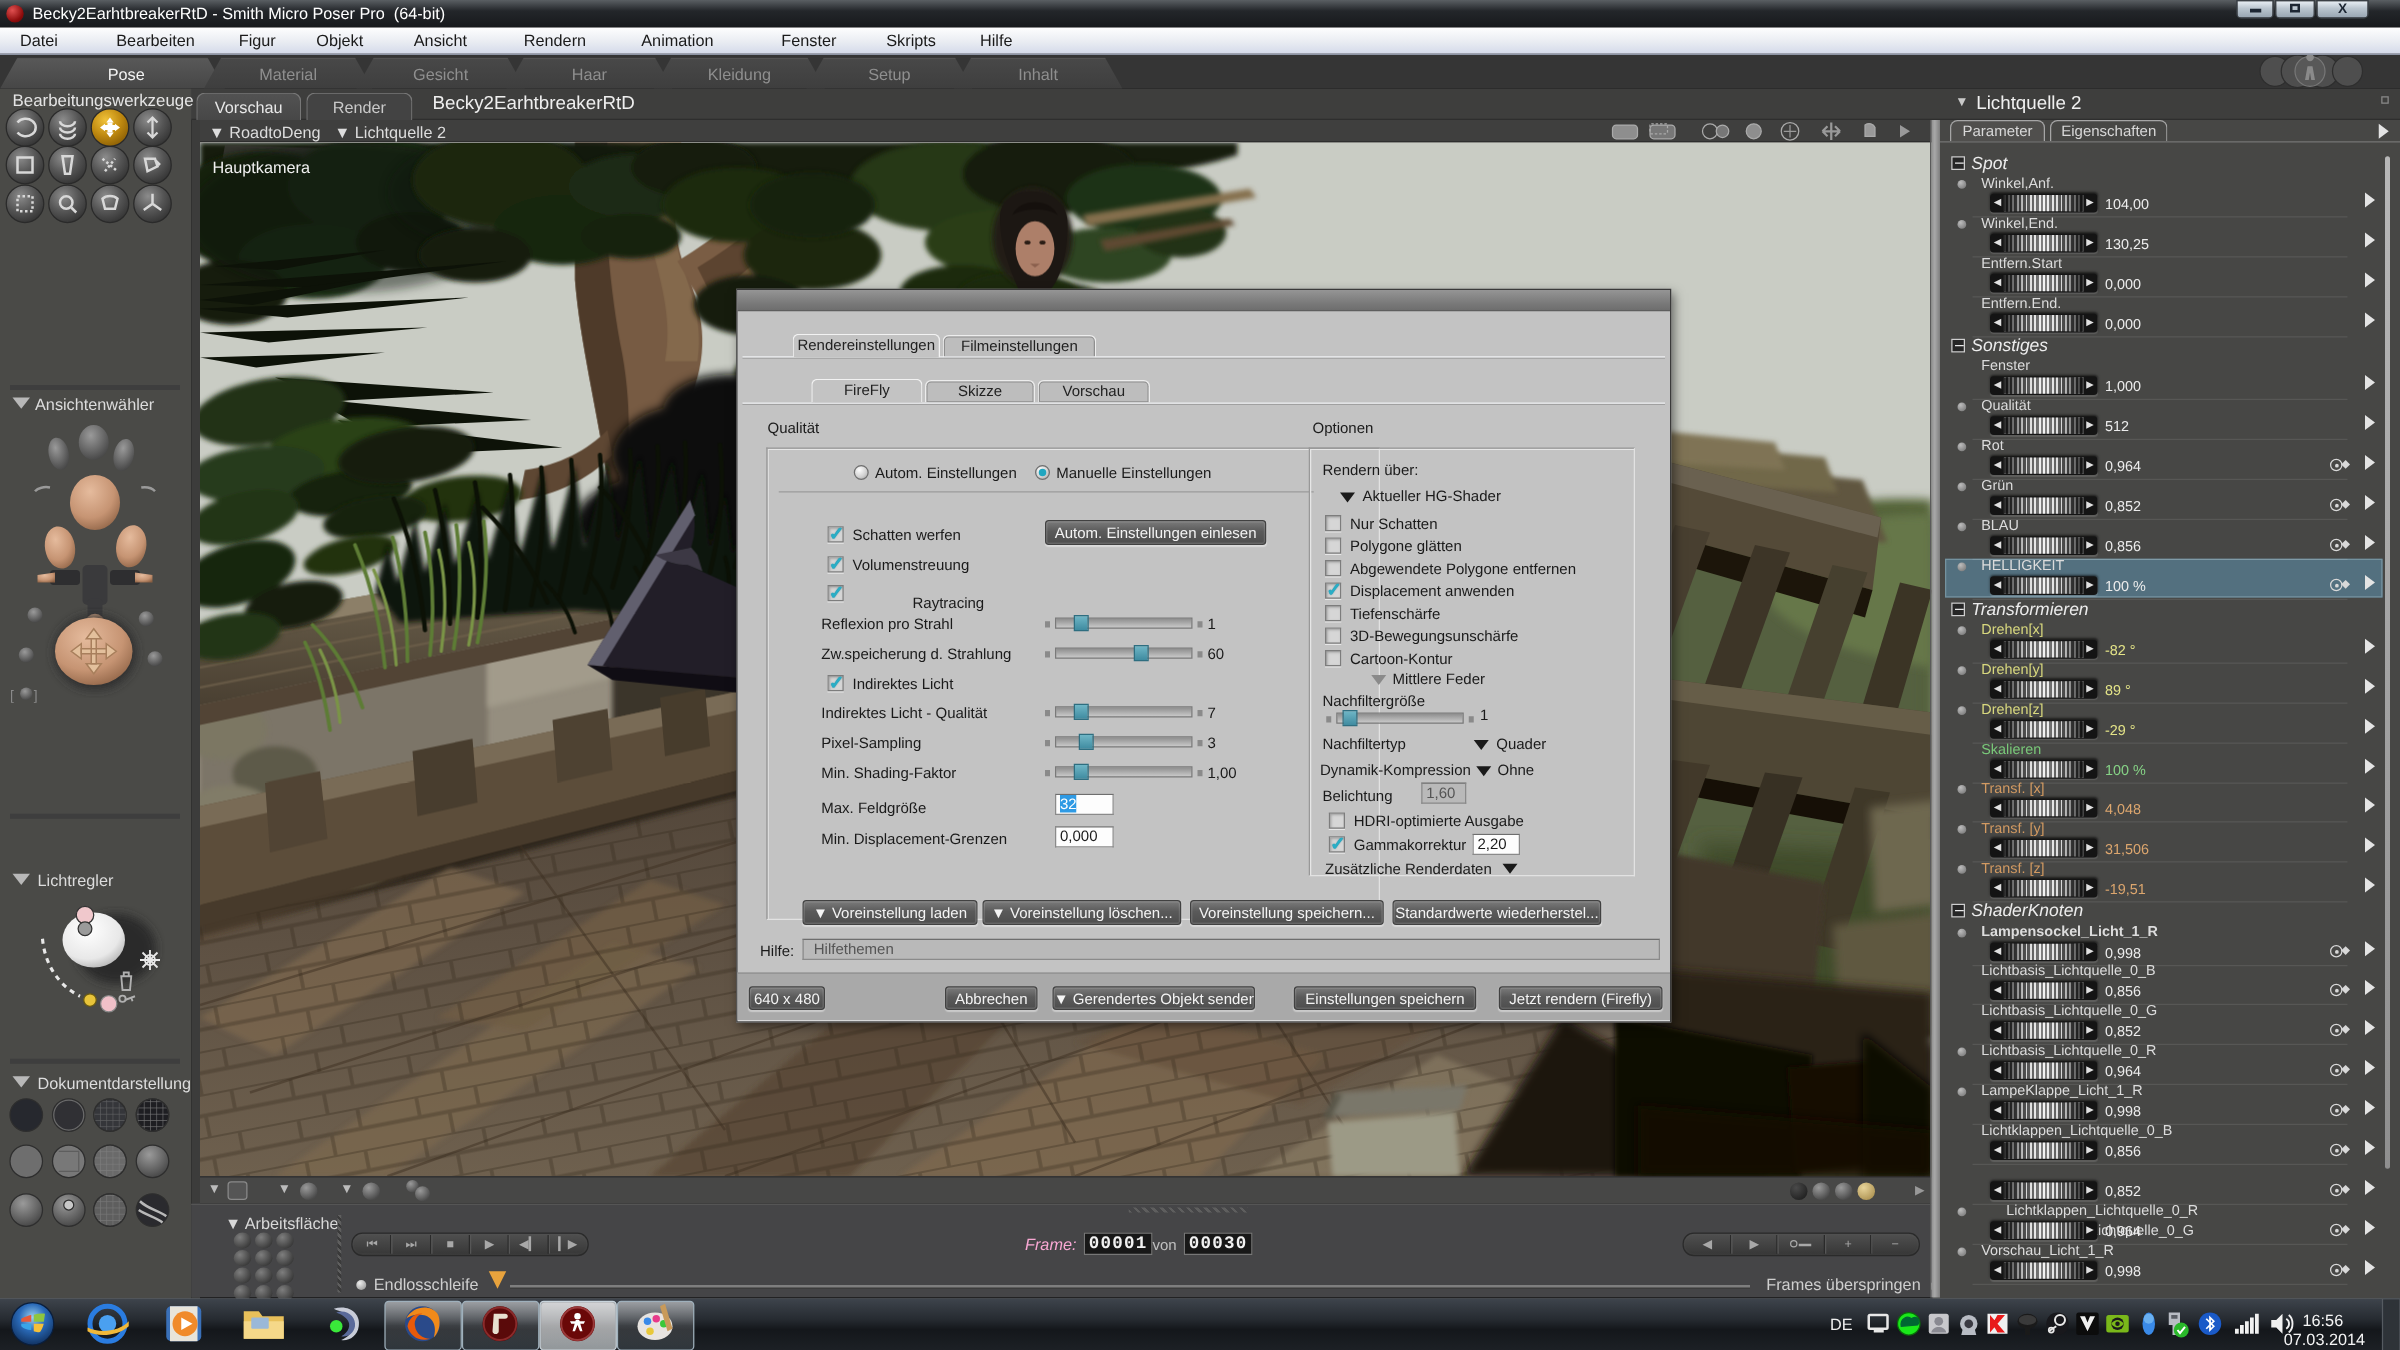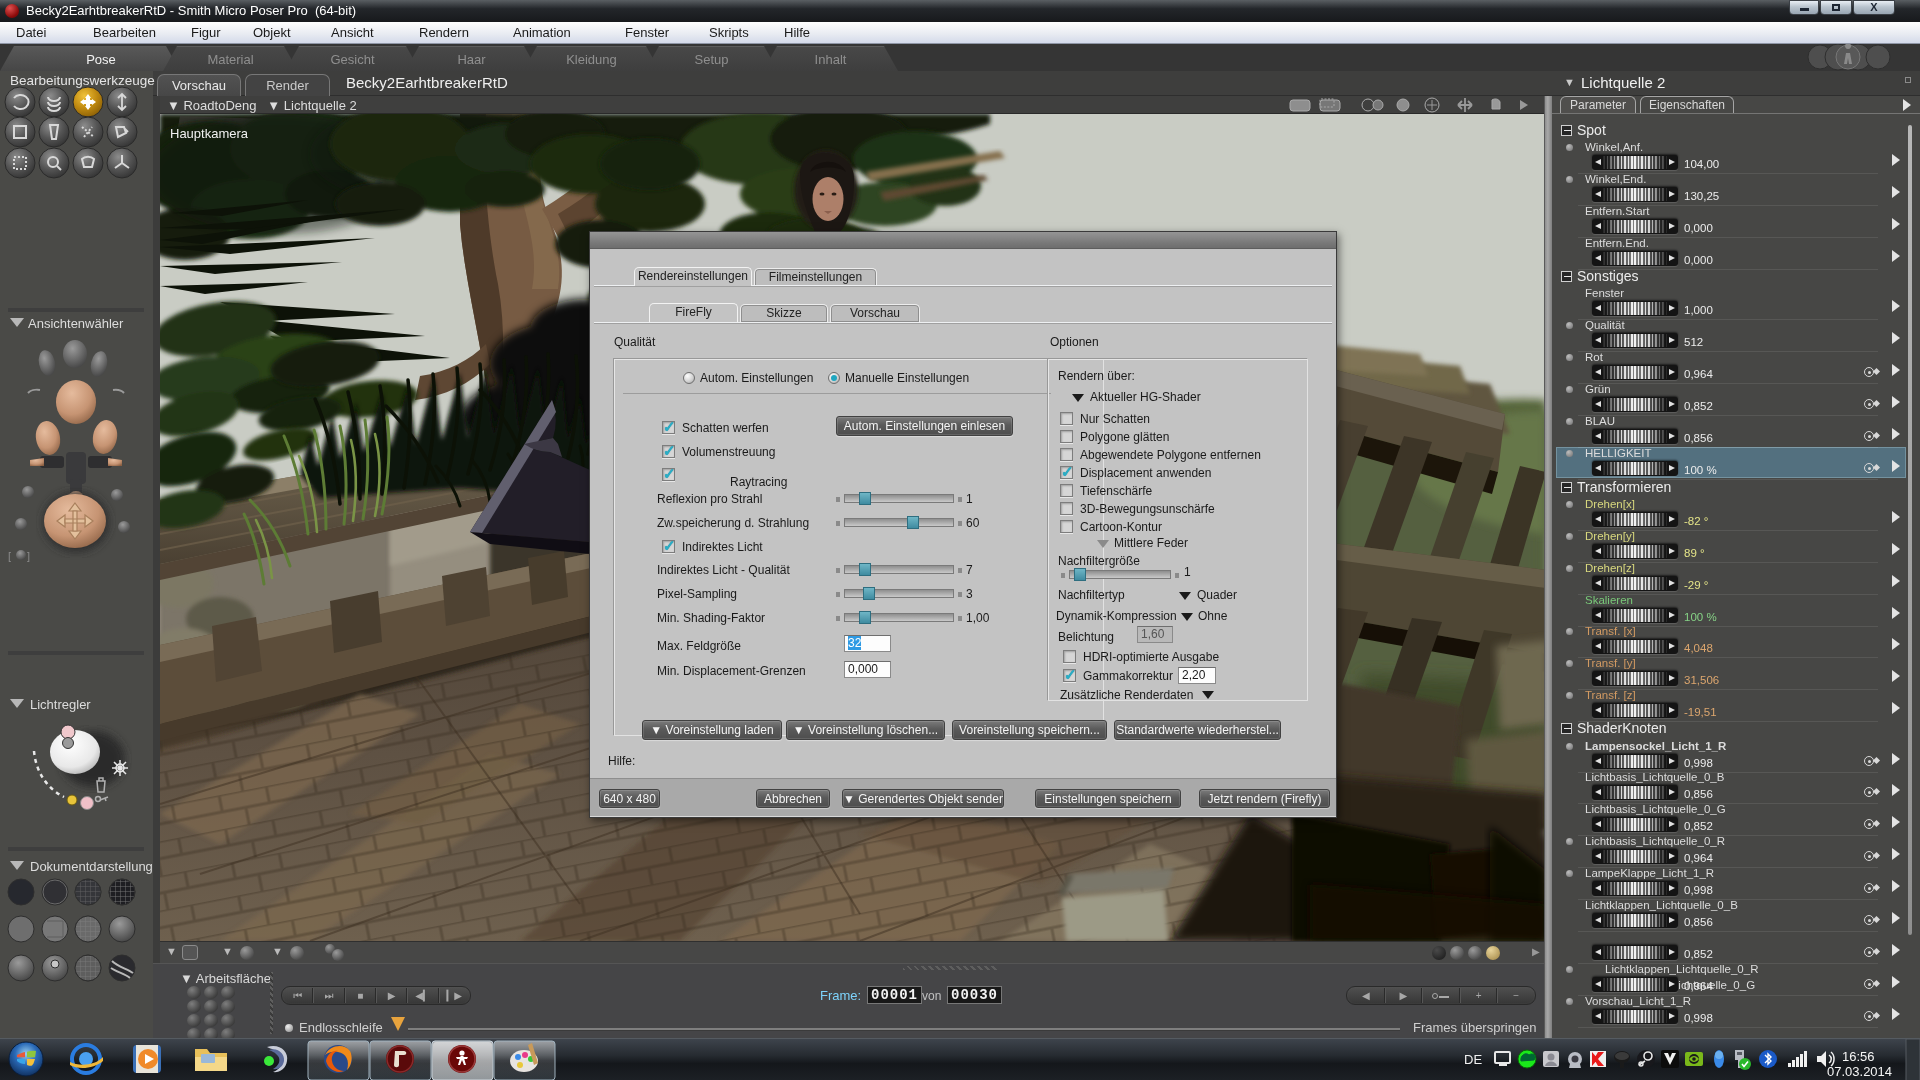--- a/index.html
+++ b/index.html
@@ -86,21 +86,21 @@
     border-top-color:#6e6e6e; text-align:left; padding-left:3px; font-size:12px; line-height:15px; }
   .dinput.gray { background:#b9b9b9; color:#555; }
   .darr { width:0; height:0; border-left:6px solid transparent; border-right:6px solid transparent;
     border-top:8px solid #1a1a1a; }
   .darr.gray { border-top-color:#8a8a8a; }
   
   #rightpanel { font-size:12px; }
   .ptab { position:absolute; top:0; height:17px; text-align:center; line-height:16px; font-size:12px;
     color:#d8d8d8; border:1px solid #a5a5a5; border-bottom:none; border-radius:6px 6px 0 0; background:#474745; }
   .ptab.active { background:#504f4d; z-index:2; }
-  .phdr { font-size:14px; color:#ececec; white-space:nowrap; }
+  .phdr { font-size:14px; color:#ececec; white-space:nowrap;font-style:italic; }
   .pminus { display:inline-block; width:11px; height:11px; border:1px solid #cfcfcf; background:#262626;
     margin-right:5px; position:relative; top:1px; }
   .pminus::after { content:""; position:absolute; left:2px; top:4px; width:7px; height:1px; background:#e8e8e8; }
   .plab { font-size:11.5px; white-space:nowrap; }
   .pval { font-size:11.5px; white-space:nowrap; }
   .pdot { width:7px; height:7px; border-radius:50%; background:radial-gradient(circle at 35% 30%,#bdbdbd,#6e6e6e); }
   .psep { width:300px; height:1px; background:rgba(255,255,255,.09); }
   .dial { width:86px; height:15px; background:#141414; border-radius:3px;
     box-shadow:0 1px 1px rgba(255,255,255,.15), 0 -1px 2px rgba(0,0,0,.6); }
   .dial b { position:absolute; left:11px; right:11px; top:1px; bottom:1px;
@@ -808,20 +808,21 @@
   <div class="dinput abs" style="left:588px; top:435px; width:38px;">2,20</div>
   <div class="dlabel abs" style="left:470px; top:456px;">Zusätzliche Renderdaten</div>
   <div class="darr abs" style="left:612px; top:459px;"></div>
 
   <div class="dlgbtn abs" style="left:52px; top:488px; width:140px; height:20px; line-height:19px;">▼ Voreinstellung laden</div>
   <div class="dlgbtn abs" style="left:196px; top:488px; width:159px; height:20px; line-height:19px;">▼ Voreinstellung löschen...</div>
   <div class="dlgbtn abs" style="left:362px; top:488px; width:155px; height:20px; line-height:19px;">Voreinstellung speichern...</div>
   <div class="dlgbtn abs" style="left:524px; top:488px; width:167px; height:20px; line-height:19px;">Standardwerte wiederherstel...</div>
 
   <div class="dlabel abs" style="left:18px; top:522px;">Hilfe:</div>
+  <div class="dinput gray abs" style="left:52px; top:519px; width:686px; text-align:left; padding-left:8px;">Hilfethemen</div>
 
   <div class="dlgbtn abs" style="left:9px; top:557px; width:61px; height:19px; line-height:18px;">640 x 480</div>
   <div class="dlgbtn abs" style="left:166px; top:557px; width:74px; height:19px; line-height:18px;">Abbrechen</div>
   <div class="dlgbtn abs" style="left:252px; top:557px; width:162px; height:19px; line-height:18px;">▼ Gerendertes Objekt senden an</div>
   <div class="dlgbtn abs" style="left:445px; top:557px; width:146px; height:19px; line-height:18px;">Einstellungen speichern</div>
   <div class="dlgbtn abs" style="left:609px; top:557px; width:131px; height:19px; line-height:18px;">Jetzt rendern (Firefly)</div>
 </div>
 
 <div class="abs" style="left:1544px; top:96px; width:8px; height:942px; background:linear-gradient(90deg,#8e8e8e,#a8a8a8 40%,#7e7e7e); border-left:1px solid #5a5a5a; z-index:3;"></div>
 
@@ -1095,21 +1096,21 @@
   </div>
   <div class="abs" style="left:117px; top:8px; width:3px; height:62px; background:repeating-linear-gradient(45deg,#5e5e5e 0 2px,#3a3a3a 2px 4px);"></div>
   <div class="transport abs" style="left:128px; top:22px; width:190px; height:19px;">
     <span>⏮</span>
       <span>⏭</span>
       <span>■</span>
       <span>▶</span>
       <span>◀▎</span>
       <span>▎▶</span>
   </div>
-  <div class="txt" style="left:667px; top:24px; color:#7dd3fc; font-size:13px;">Frame:</div>
+  <div class="txt" style="left:667px; top:24px; color:#f9a8d4; font-size:13px;font-style:italic;">Frame:</div>
   <div class="framedigits abs" style="left:714px; top:22px;">00001</div>
   <div class="txt" style="left:769px; top:25px; color:#c0c0c0; font-size:12px;">von</div>
   <div class="framedigits abs" style="left:794px; top:22px;">00030</div>
   <div class="transport abs" style="left:1193px; top:22px; width:190px; height:19px;">
     <span>◀</span>
       <span>▶</span>
       <span style="width:58px"><i style="display:inline-block;width:6px;height:6px;border:1.5px solid #a8a8a8;border-radius:50%;"></i><i style="display:inline-block;width:10px;height:2px;background:#a8a8a8;margin-left:1px;margin-bottom:1px;"></i></span>
       <span>+</span>
       <span>−</span>
   </div>

